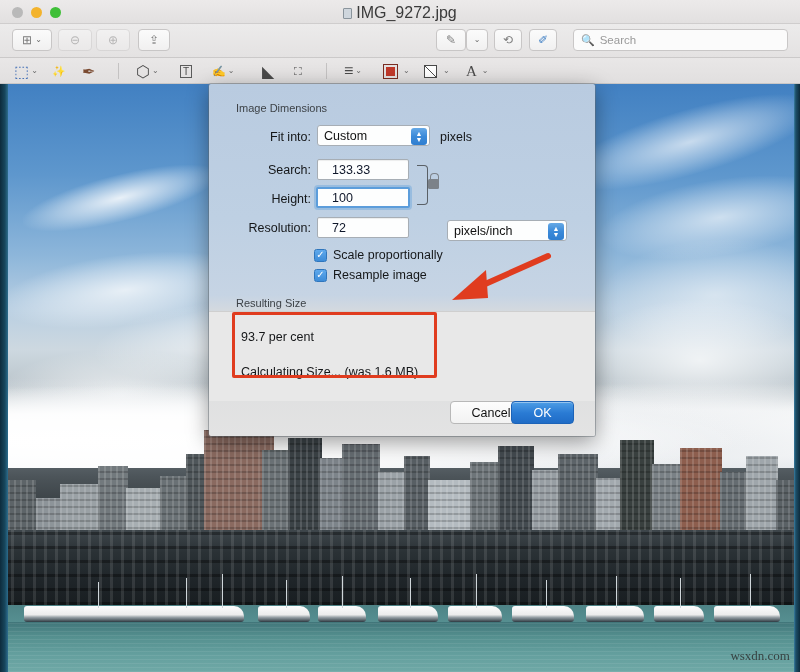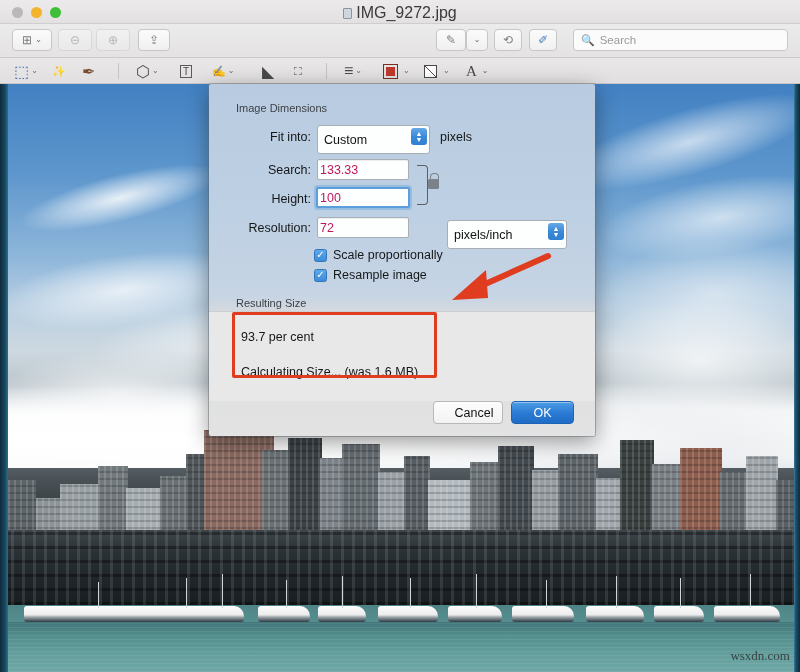--- a/index.html
+++ b/index.html
@@ -167,27 +167,27 @@
     box-shadow: 0 6px 22px rgba(0,0,0,.40), 0 0 0 1px rgba(120,130,140,.45);
     border-radius: 2px;
     font-size: 12.5px; color: #16181a;
   }
   .grp-title { position: absolute; font-size: 11px; color: #3d4247; }
   .field-label { position:absolute; text-align: right; font-size: 12.5px; color:#141618; }
 
   .txtbox {
     position: absolute; height: 21px;
     background: #fdfefe; border: 1px solid #a7aeb5; border-radius: 2px;
-    display: flex; align-items: center; padding: 0 2px;
-    font-size: 12.5px; color: #be185d; box-shadow: inset 0 1px 1px rgba(0,0,0,.07);
+    display: flex; align-items: center; padding: 0 14px;
+    font-size: 12.5px; color: #0f172a; box-shadow: inset 0 1px 1px rgba(0,0,0,.07);
   }
   .txtbox.focused { border: 2px solid #5c9ddb; box-shadow: 0 0 0 2px rgba(92,157,219,.38); }
 
   .popup {
-    position: absolute; height: 29px;
+    position: absolute; height: 21px;
     background: #fdfefe; border: 1px solid #a7aeb5; border-radius: 3px;
     display: flex; align-items: center; padding: 0 6px;
     font-size: 12.5px; color: #111;
   }
   .stepper {
     position: absolute; right: 2px; top: 2px; width: 16px; height: 17px;
     background: linear-gradient(180deg, #66a9e6 0%, #3b8ad9 50%, #2f7ed0 100%);
     border-radius: 3px; color: #fff;
     display:flex; flex-direction: column; align-items:center; justify-content:center;
     line-height: 6px; font-size: 7px;
@@ -475,21 +475,21 @@
       <span>Resample image</span>
     </div>
 
     <div class="grp-title" style="left:27px; top:213px;">Resulting Size</div>
 
     <div class="result-box" style="left:0; top:227px; width:386px; height:90px;text-align:center;">
       <div class="res-line" style="left:32px; top:18px;">93.7 per cent</div>
       <div class="res-line" style="left:32px; top:53px;">Calculating Size... (was 1.6 MB)</div>
     </div>
 
-    <div class="btn btn-cancel" style="left:224px; top:317px; width:70px;padding-left:12px;">
+    <div class="btn btn-cancel" style="left:241px; top:317px; width:70px;padding-left:12px;">
       <span>Cancel</span>
     </div>
     <div class="btn btn-ok" style="left:302px; top:317px; width:63px;">
       <span>OK</span>
     </div>
   </div>
 
   <div class="anno-rect" style="left:232px; top:312px; width:205px; height:66px;"></div>
 
   <svg class="anno-arrow" style="left:440px; top:248px;" width="120" height="60" viewBox="0 0 120 60">

